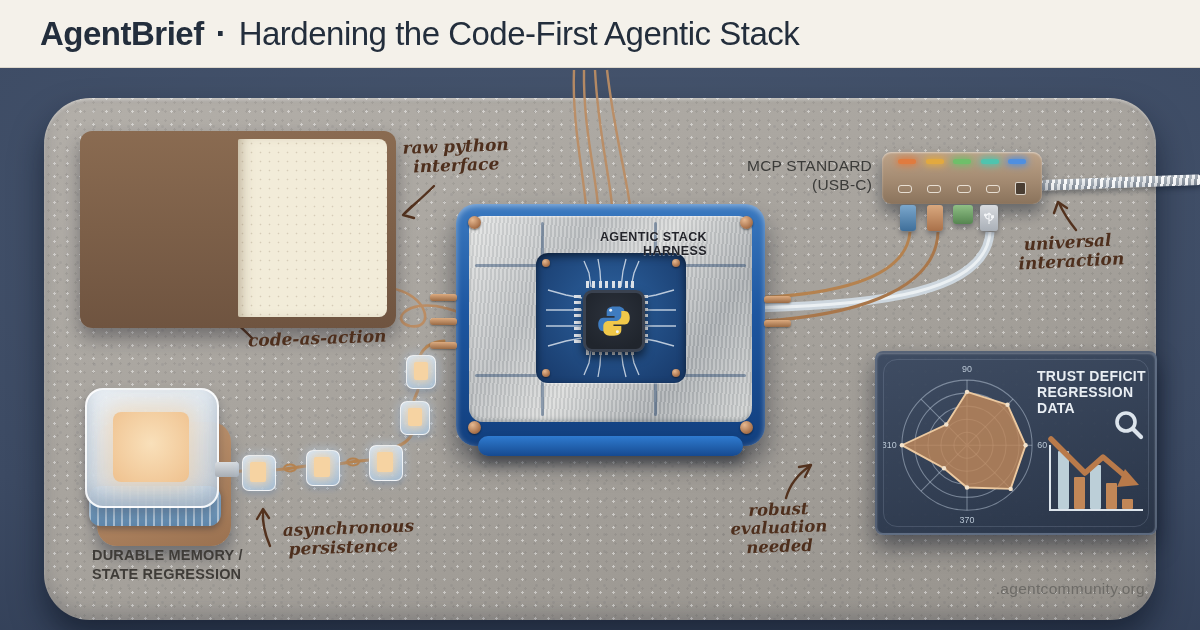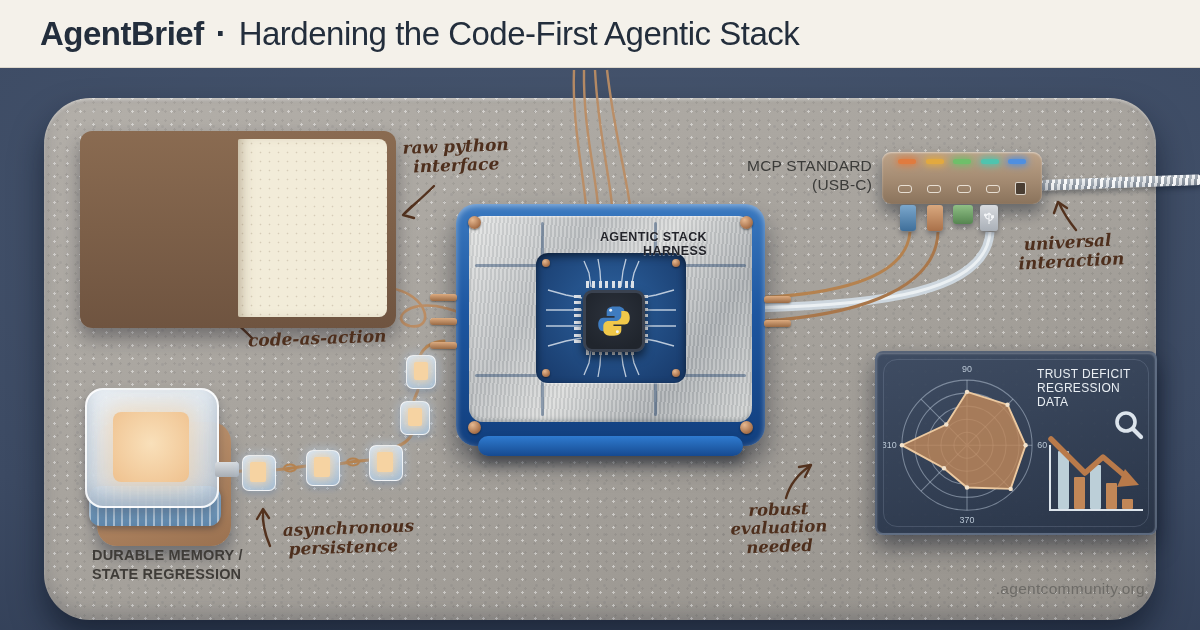--- a/index.html
+++ b/index.html
@@ -149,21 +149,21 @@
   .pscrew{position:absolute;width:7px;height:7px;border-radius:50%;
        background:radial-gradient(circle at 35% 30%,#e2b48e,#a9714a 70%,#7c4e2f);}
 
   
   .panel{position:absolute;left:827px;top:351px;width:278px;height:180px;border-radius:8px;z-index:4;
        background:linear-gradient(165deg, rgba(60,74,97,.97), rgba(38,50,70,.97));
        border:2px solid rgba(160,175,195,.35);
        box-shadow:0 12px 22px rgba(8,14,28,.5), inset 0 1px 2px rgba(255,255,255,.25);margin-left:48px;}
   .panel-inner{position:absolute;left:6px;top:6px;right:6px;bottom:6px;border-radius:14px;
        border:1px solid rgba(160,175,195,.22);}
-  .panel-title{position:absolute;left:160px;top:15px;width:112px;font-size:12px;font-weight:normal;
+  .panel-title{position:absolute;left:160px;top:15px;width:112px;font-size:14px;font-weight:bold;
        color:#e9eef3;line-height:1.15;letter-spacing:.3px;}
   .minichart{position:absolute;left:172px;top:92px;width:94px;height:66px;
        border-left:2.5px solid #dde5ec;border-bottom:2.5px solid #dde5ec;
        display:flex;align-items:flex-end;gap:5px;padding:0 4px 0 7px;box-sizing:border-box;}
   .mini-bar{width:11px;border-radius:1px;}
   .trend{position:absolute;left:166px;top:80px;width:106px;height:64px;}
   .mag{position:absolute;left:236px;top:56px;}
 
   .site{position:absolute;right:55px;top:580px;z-index:5;font-size:15.5px;color:#6d6b67;letter-spacing:.3px;}
 </style>

